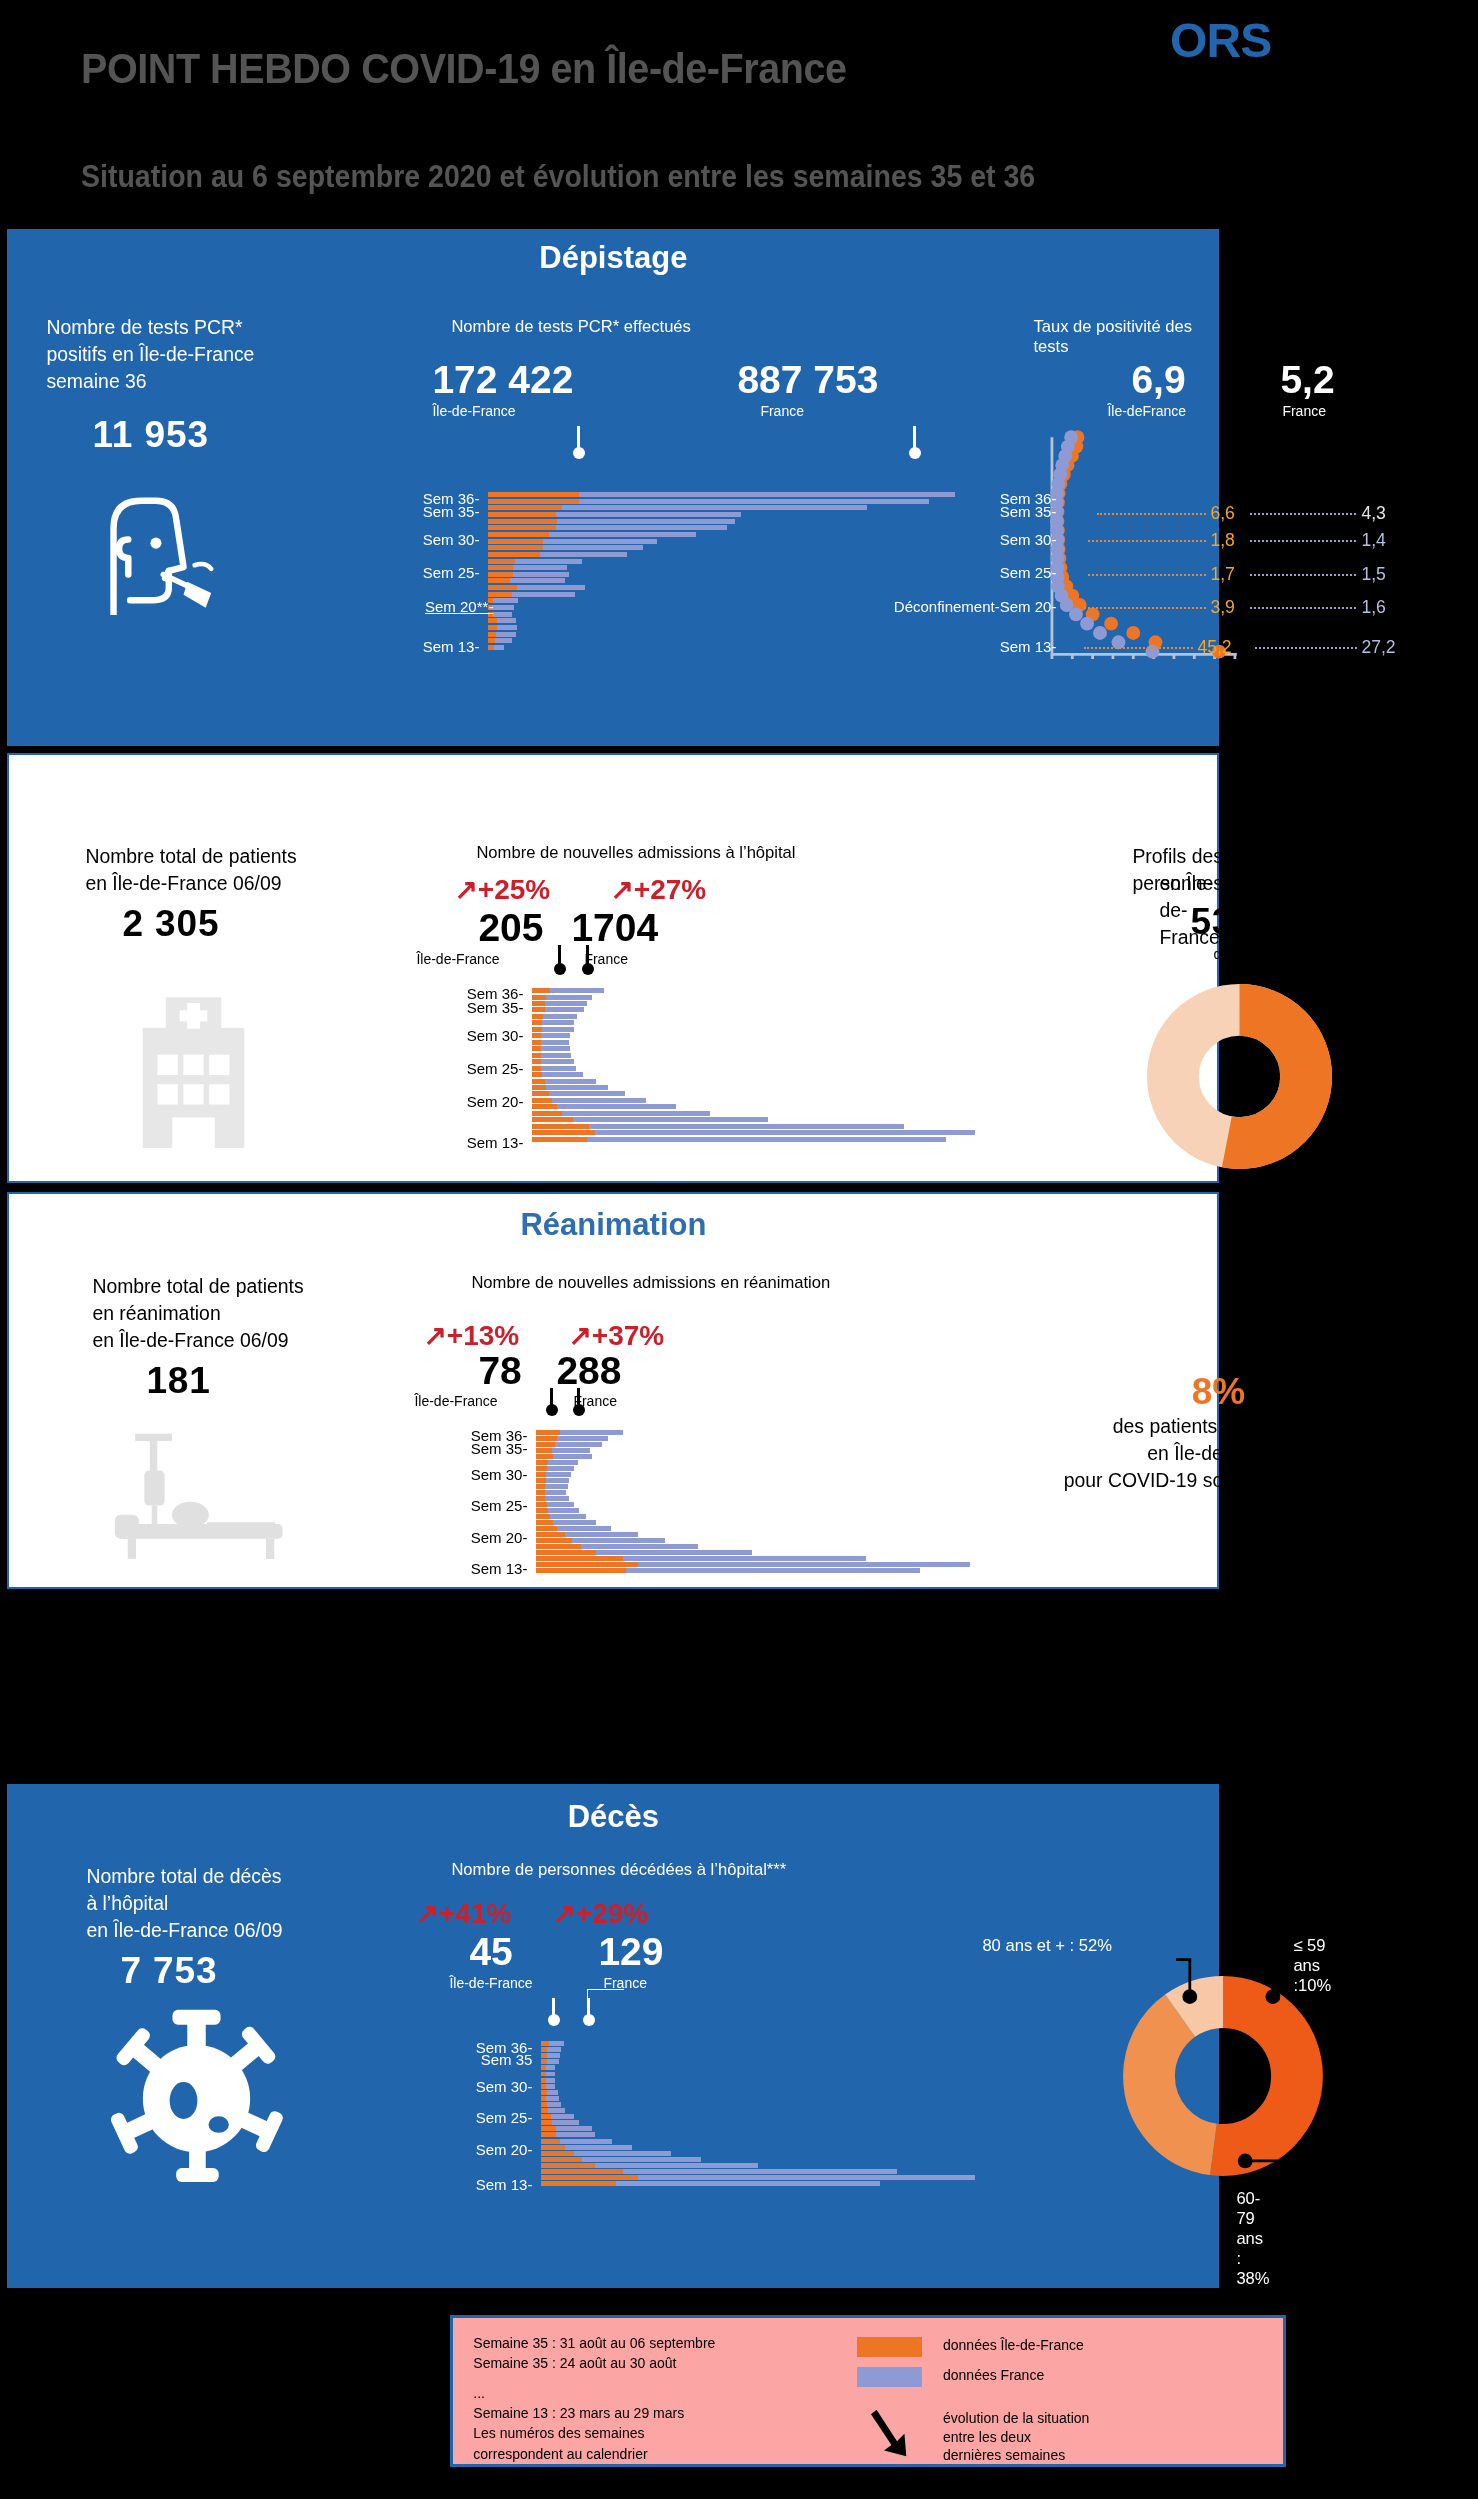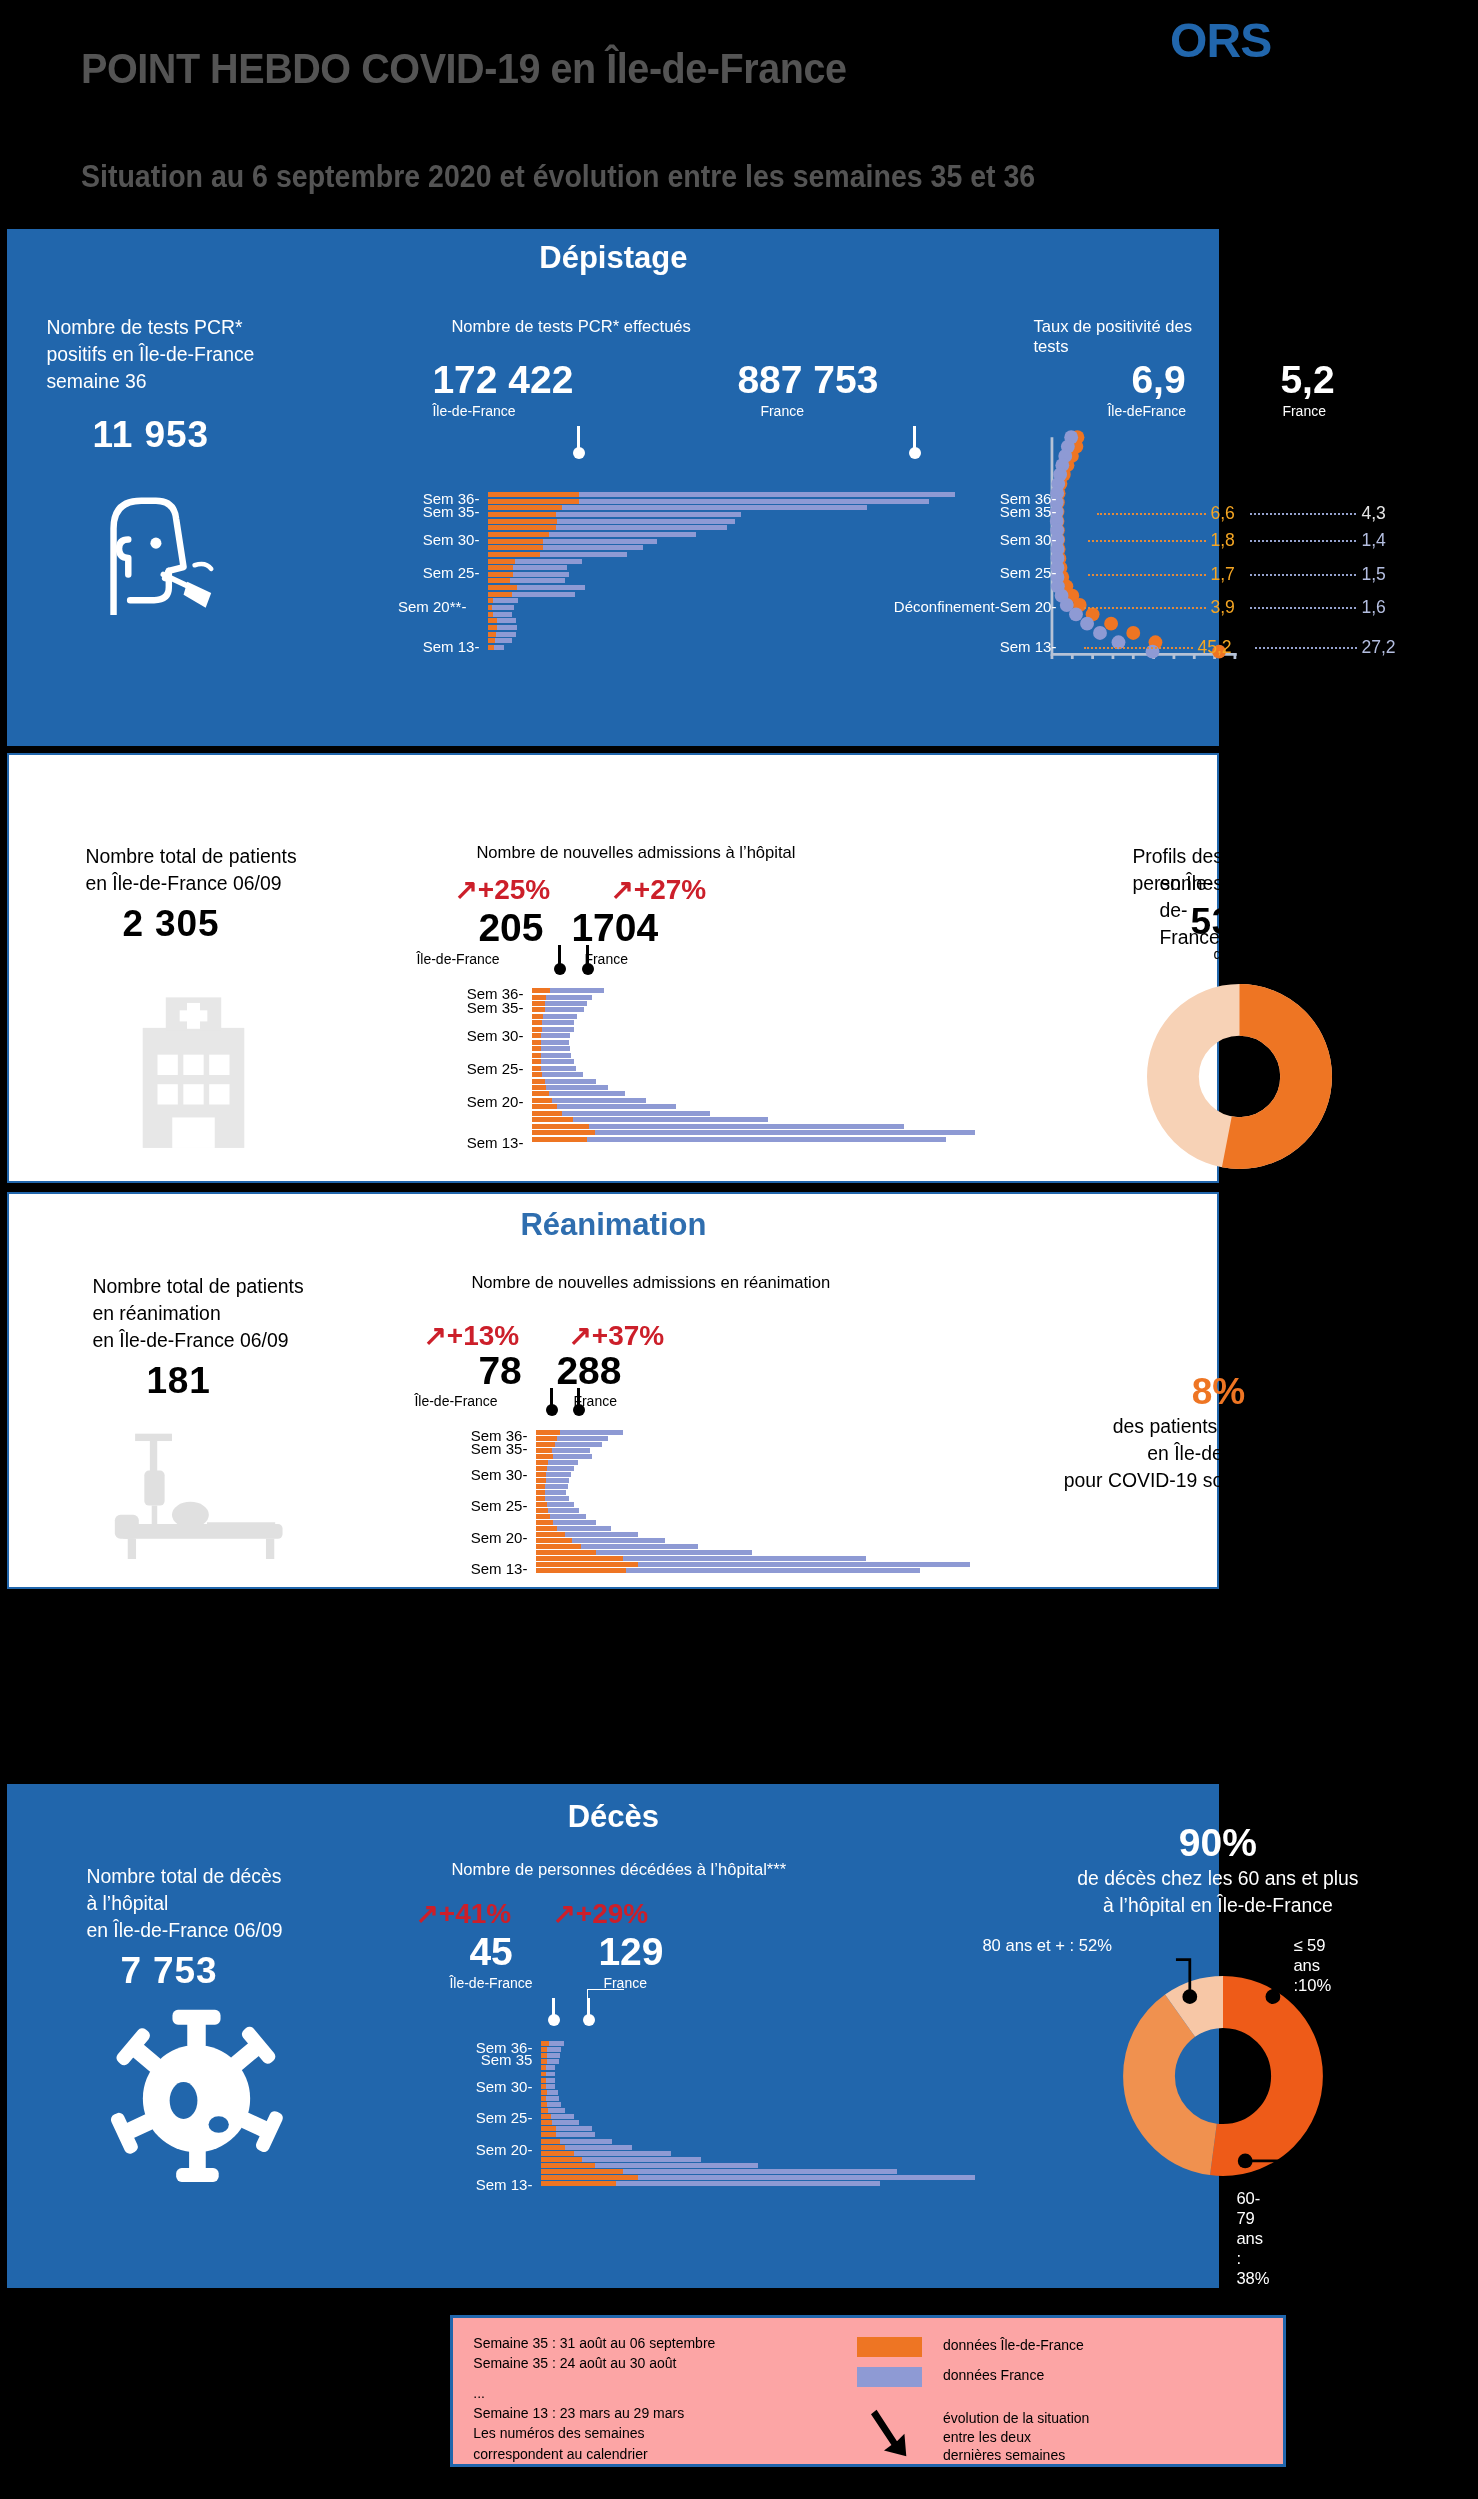--- a/index.html
+++ b/index.html
@@ -225,21 +225,21 @@
         <div class="barrow" style="top: 153px; left: 0px; width: 467px; height: 5.2px;">
           <span class="o" style="width: 5.3px;"></span>
           <span class="b" style="left: 5.3px; width: 10.5px;"></span>
         </div>
       </div>
     <div>
       <div class="wk" style="left:370px;top:261px;width:102px;">Sem 36-</div>
       <div class="wk" style="left:370px;top:274px;width:102px;">Sem 35-</div>
       <div class="wk" style="left:370px;top:302px;width:102px;">Sem 30-</div>
       <div class="wk" style="left:370px;top:335px;width:102px;">Sem 25-</div>
-      <div class="wk" style="left:339px;top:369px;width:120px;">Sem 20**-</div>
+      <div class="wk" style="left:366px;top:369px;width:120px;text-decoration:underline;">Sem 20**-</div>
       <div class="wk" style="left:370px;top:409px;width:102px;">Sem 13-</div>
     </div>
 
     <div class="small" style="position:absolute;left:1026px;top:88px;">Taux de positivité des tests</div>
     <div class="huge" style="position:absolute;left:1124px;top:129px;">6,9</div>
     <div class="tiny" style="position:absolute;left:1100px;top:174px;">Île-deFrance</div>
     <div class="huge" style="position:absolute;left:1273px;top:129px;">5,2</div>
     <div class="tiny" style="position:absolute;left:1275px;top:174px;">France</div>
 
     <div style="position:absolute;left:1017px;top:199px;width:444px;height:231px;" id="scatter-positivity">
@@ -806,25 +806,20 @@
       </div>
     <div>
       <div class="wk" style="left:423px;top:255px;width:102px;">Sem 36-</div>
       <div class="wk" style="left:423px;top:267px;width:102px;">Sem 35</div>
       <div class="wk" style="left:423px;top:294px;width:102px;">Sem 30-</div>
       <div class="wk" style="left:423px;top:325px;width:102px;">Sem 25-</div>
       <div class="wk" style="left:423px;top:357px;width:102px;">Sem 20-</div>
       <div class="wk" style="left:423px;top:392px;width:102px;">Sem 13-</div>
     </div>
 
-    <div style="position:absolute;left:961px;top:37px;width:499px;text-align:center;">
-      <div style="font-size:39px;font-weight:bold;">90%</div>
-      <div class="lbl">de décès chez les 60 ans et plus</div>
-      <div class="lbl">à l’hôpital en Île-de-France</div>
-    </div>
     <div class="small" style="position:absolute;left:975px;top:152px;">80 ans et + : 52%</div>
     <div class="small" style="position:absolute;left:1286px;top:152px;">≤ 59 ans :10%</div>
     <div class="small" style="position:absolute;left:1229px;top:405px;">60-79 ans : 38%</div>
 
     <div style="position:absolute;left:1105px;top:181px;">
       <svg width="222" height="222" viewBox="0 0 240 240">
         <g transform="rotate(-90 120 120)">
           <circle cx="120" cy="120" r="80" fill="none" stroke="#ee5b18" stroke-width="56" stroke-dasharray="261.4 502.7" stroke-dashoffset="0"></circle>
           <circle cx="120" cy="120" r="80" fill="none" stroke="#f0914f" stroke-width="56" stroke-dasharray="191.0 502.7" stroke-dashoffset="-261.4"></circle>
           <circle cx="120" cy="120" r="80" fill="none" stroke="#f7c7a6" stroke-width="56" stroke-dasharray="50.3 502.7" stroke-dashoffset="-452.4"></circle>

